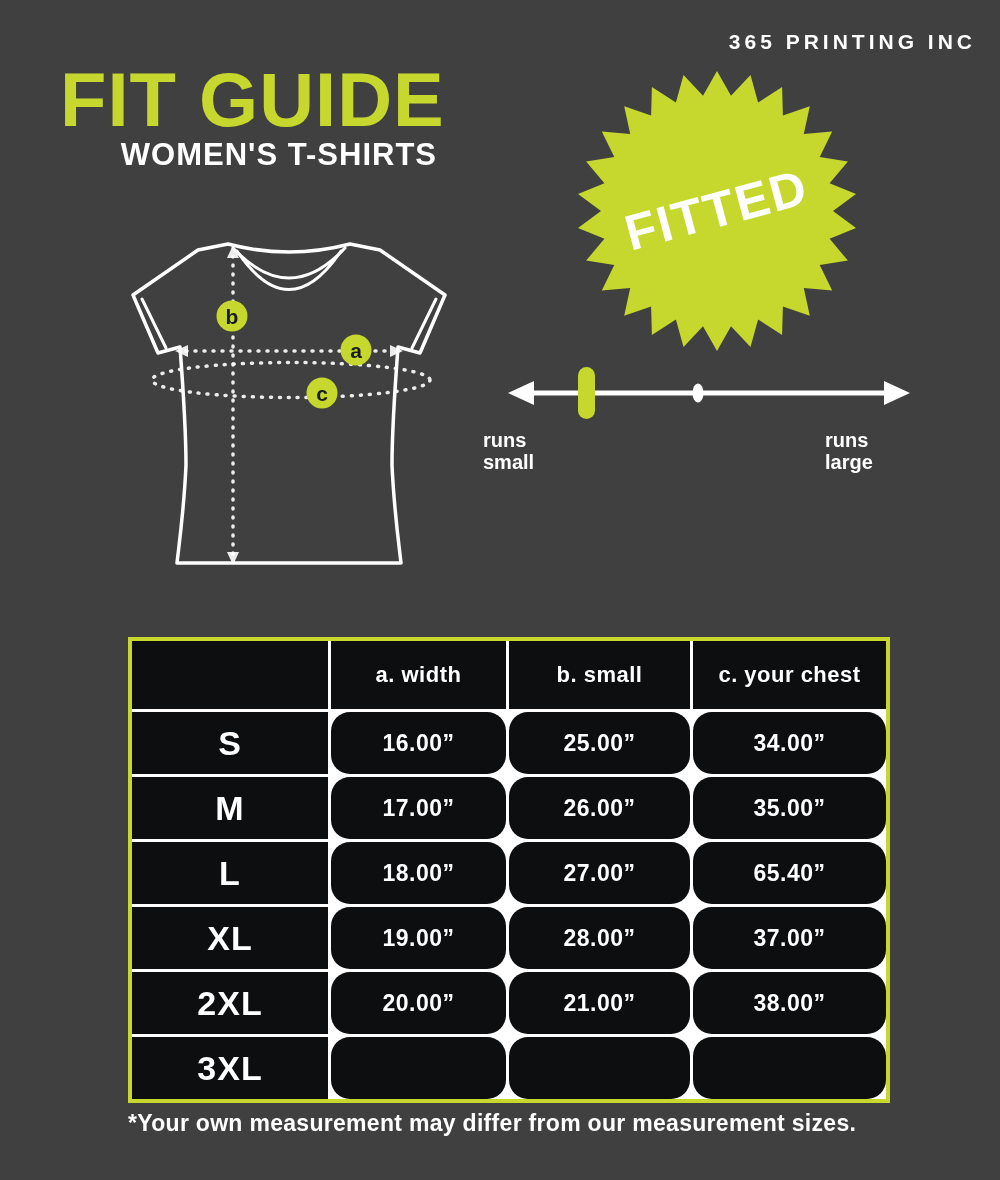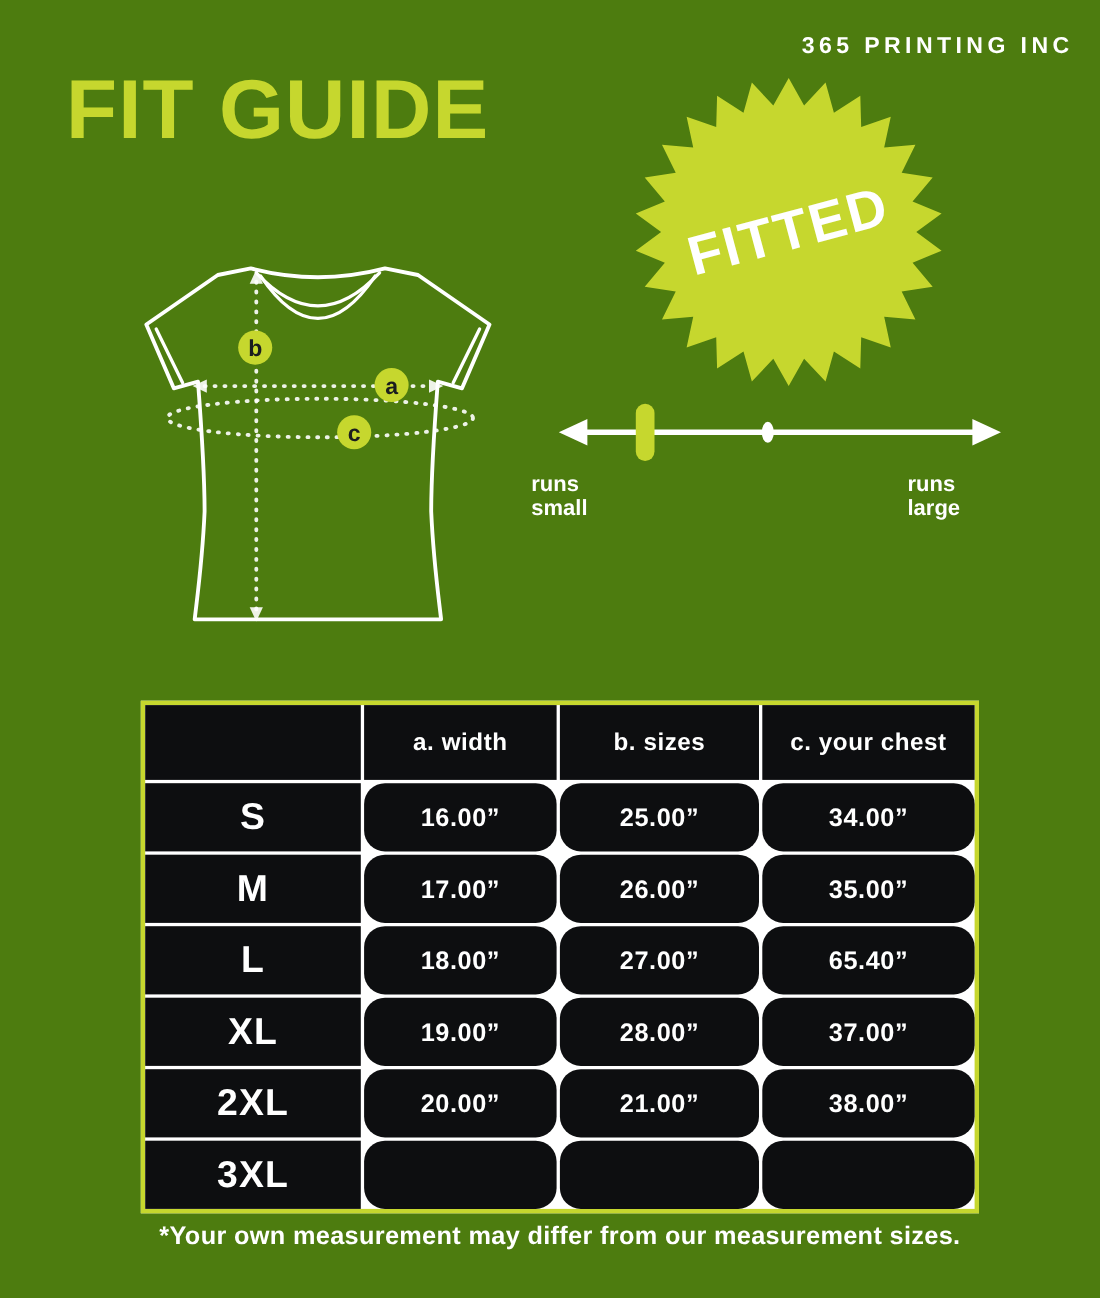--- a/index.html
+++ b/index.html
@@ -1,20 +1,20 @@
 <!DOCTYPE html>
 <html><head>
 <meta charset="utf-8">
 <style>
   * { margin:0; padding:0; box-sizing:border-box; }
   html,body { background:#000; }
   body { font-family:"Liberation Sans", sans-serif; }
   #stage {
     position:relative; width:1000px; height:1180px;
-    background:#4d7c0f; overflow:hidden; color:#fff;
+    background:#404040; overflow:hidden; color:#fff;
   }
   .abs { position:absolute; }
 
   .brand {
     top:30px; right:24px; font-size:21px; font-weight:bold;
     letter-spacing:4px; color:#fff;
   }
   .title {
     left:60px; top:56px; font-size:76px; font-weight:bold;
     letter-spacing:1px; color:#c6d72e; white-space:nowrap;
@@ -50,32 +50,33 @@
   .trow { display:contents; }
   .cell {
     background:#0d0e10; display:flex; align-items:center; justify-content:center;
     color:#fff; font-weight:bold;
   }
   .cell.hdr  { font-size:22px; letter-spacing:0.5px; }
   .cell.size { font-size:34px; letter-spacing:1px; }
   .cell.val  { font-size:23px; letter-spacing:0.5px;border-radius:19px; }
 
   .footnote {
-    left:128px; top:1110px; width:762px; text-align:center;
+    left:128px; top:1110px; width:762px; text-align:left;
     font-size:23px; font-weight:bold; letter-spacing:0.3px; color:#fff;
   }
 </style>
 </head>
 <body>
 
 <div id="stage">
 
   <div class="abs brand">365 PRINTING INC</div>
 
   <div class="abs title">FIT GUIDE</div>
+  <div class="abs subtitle">WOMEN'S T-SHIRTS</div>
 
   <svg class="abs badge-svg" width="290" height="290" viewBox="0 0 290 290">
     <polygon id="starburst" points="145.0,5.0 159.0,29.8 178.5,9.1 186.1,36.5 210.1,21.0 210.9,49.5 237.8,40.2 231.8,68.1 260.2,65.5 247.7,91.1 275.9,95.4 257.6,117.2 284.0,128.1 261.0,145.0 284.0,161.9 257.6,172.8 275.9,194.6 247.7,198.9 260.2,224.5 231.8,221.9 237.8,249.8 210.9,240.5 210.1,269.0 186.1,253.5 178.5,280.9 159.0,260.2 145.0,285.0 131.0,260.2 111.5,280.9 103.9,253.5 79.9,269.0 79.1,240.5 52.2,249.8 58.2,221.9 29.8,224.5 42.3,198.9 14.1,194.6 32.4,172.8 6.0,161.9 29.0,145.0 6.0,128.1 32.4,117.2 14.1,95.4 42.3,91.1 29.8,65.5 58.2,68.1 52.2,40.2 79.1,49.5 79.9,21.0 103.9,36.5 111.5,9.1 131.0,29.8" fill="#c6d72e"></polygon>
     <text class="badge-text" x="145" y="161" text-anchor="middle" transform="rotate(-15 145 145)">FITTED</text>
   </svg>
 
   <svg class="abs shirt-svg" width="340" height="380" viewBox="0 0 340 380">
     <g stroke="#fff" fill="none" stroke-linejoin="round" stroke-linecap="round">
 
       <path stroke-width="3.5" d="
@@ -133,21 +134,21 @@
   </div>
   <div class="abs scale-label lbl-right">
     <div>runs</div>
     <div>large</div>
   </div>
 
   <div class="abs size-table">
     <div class="trow">
       <div class="cell hdr"></div>
       <div class="cell hdr">a. width</div>
-      <div class="cell hdr">b. sizes</div>
+      <div class="cell hdr">b. small</div>
       <div class="cell hdr">c. your chest</div>
     </div>
     <div class="trow">
       <div class="cell size">S</div>
       <div class="cell val">16.00”</div>
       <div class="cell val">25.00”</div>
       <div class="cell val">34.00”</div>
     </div>
     <div class="trow">
       <div class="cell size">M</div>

